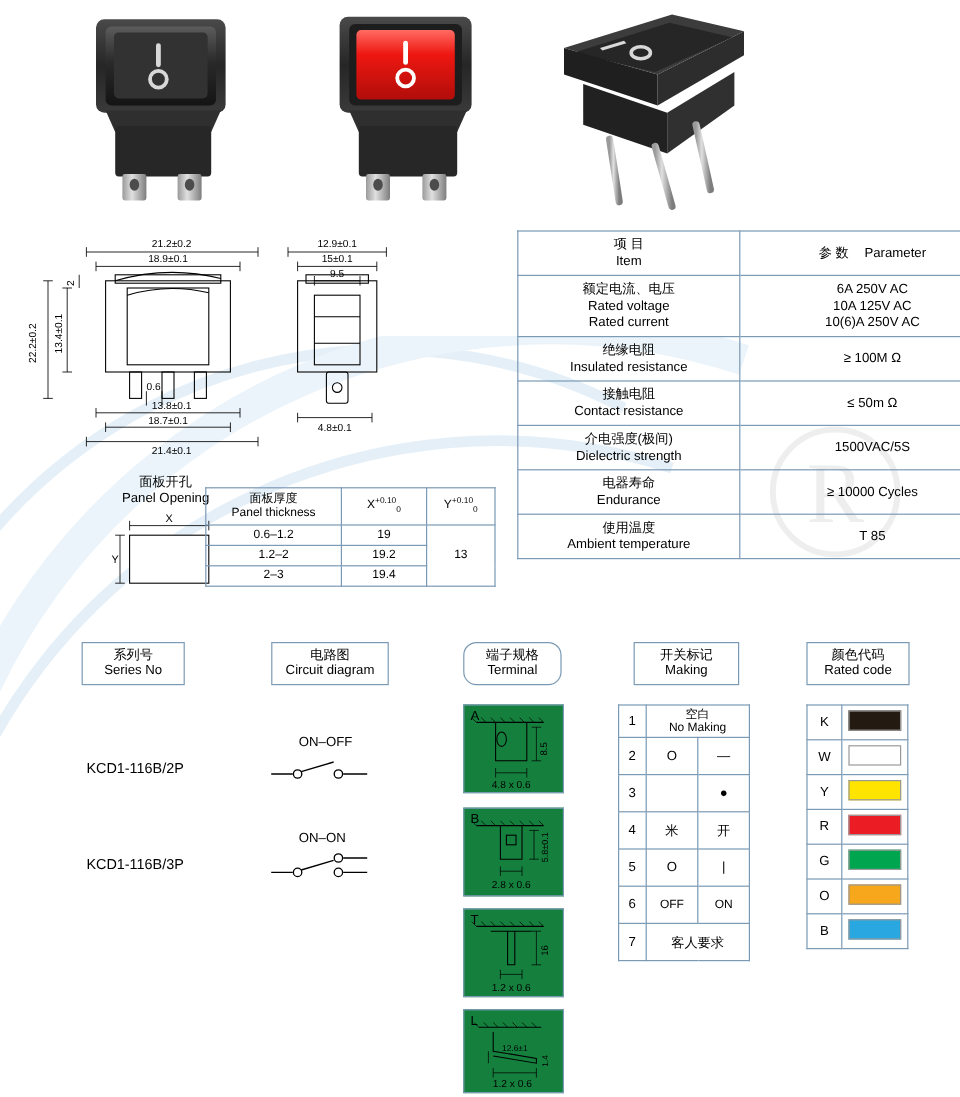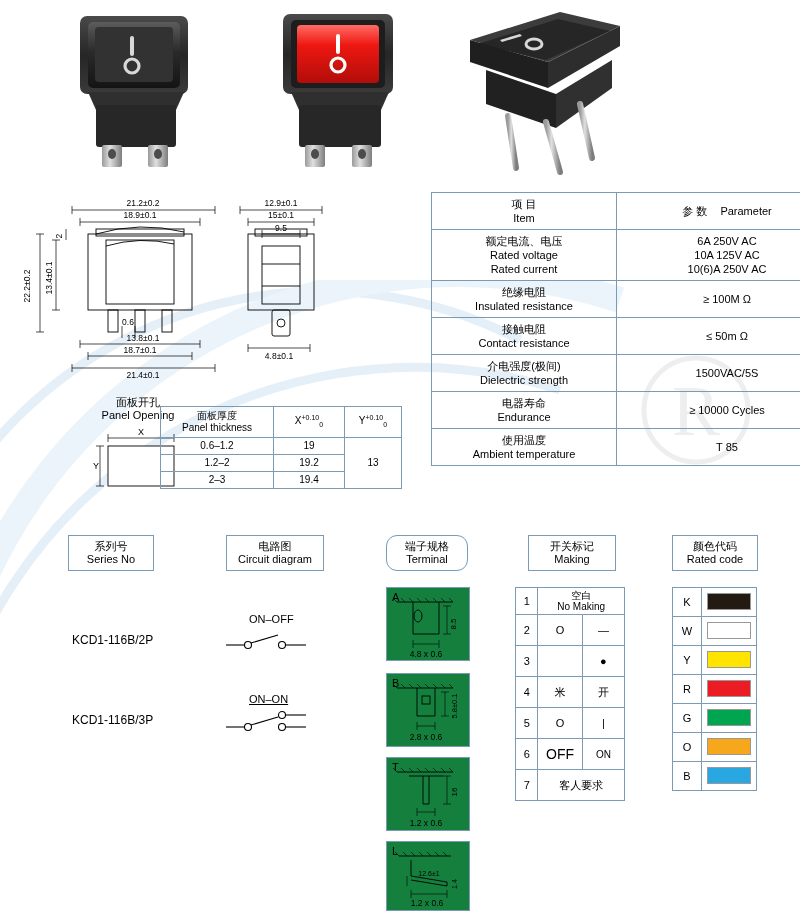--- a/index.html
+++ b/index.html
@@ -226,21 +226,21 @@
     <span>Panel Opening</span>
   </div>
   <svg style="position:absolute;left:2px;top:32px;" width="100" height="70" viewBox="0 0 100 70">
     <rect x="18" y="18" width="66" height="40" fill="#fff" stroke="#000" stroke-width="0.9"></rect>
     <path d="M18 10 L84 10 M18 6 L18 14 M84 6 L84 14" stroke="#000" stroke-width="0.7" fill="none"></path>
     <path d="M10 18 L10 58 M6 18 L14 18 M6 58 L14 58" stroke="#000" stroke-width="0.7" fill="none"></path>
     <text x="51" y="7" font-size="9" text-anchor="middle" font-family="Liberation Sans, sans-serif">X</text>
     <text x="6" y="41" font-size="9" text-anchor="middle" font-family="Liberation Sans, sans-serif">Y</text>
   </svg>
 
-  <table class="ptbl" style="position:absolute;left:72px;top:10px;">
+  <table class="ptbl" style="position:absolute;left:83px;top:10px;">
     <tbody>
         <tr>
       <td rowspan="1" style="width:100px;padding:3px 6px;">
         <span>面板厚度</span><br>
         <span>Panel thickness</span>
       </td>
       <td style="width:62px;">
         <span>X</span><sup style="font-size:7px;">+0.10</sup><sub style="font-size:7px;">0</sub>
       </td>
       <td style="width:48px;">
@@ -346,21 +346,21 @@
   </div>
   <div class="hdr" style="left:672px;top:10px;width:84px;">
     <span class="cn">颜色代码</span>
     <span class="en">Rated code</span>
   </div>
 
   <div class="seriesLabel" style="left:72px;top:108px;">KCD1-116B/2P</div>
   <div class="seriesLabel" style="left:72px;top:188px;">KCD1-116B/3P</div>
 
   <div class="circLabel" style="left:249px;top:88px;">ON–OFF</div>
-  <div class="circLabel" style="left:249px;top:168px;text-decoration:underline;">ON–ON</div>
+  <div class="circLabel" style="left:249px;top:168px;">ON–ON</div>
 
   <svg style="position:absolute;left:222px;top:104px;" width="110" height="26" viewBox="0 0 110 26">
     <g stroke="#000" stroke-width="1.1" fill="none">
       <path d="M4 16 L22 16"></path>
       <circle cx="26" cy="16" r="3.5"></circle>
       <path d="M29 14 L56 6"></path>
       <circle cx="60" cy="16" r="3.5"></circle>
       <path d="M64 16 L84 16"></path>
     </g>
   </svg>
@@ -472,21 +472,21 @@
       <td>米</td>
       <td>开</td>
     </tr>
     <tr>
       <td style="height:28px;">5</td>
       <td>O</td>
       <td>|</td>
     </tr>
     <tr>
       <td style="height:28px;">6</td>
-      <td style="font-size:14px;">OFF</td>
+      <td style="font-size:10px;">OFF</td>
       <td style="font-size:10px;">ON</td>
     </tr>
     <tr>
       <td style="height:28px;">7</td>
       <td colspan="2" style="font-size:11px;">客人要求</td>
     </tr>
   </tbody>
     </table>
 
   <table class="grid" style="position:absolute;left:672px;top:62px;">

